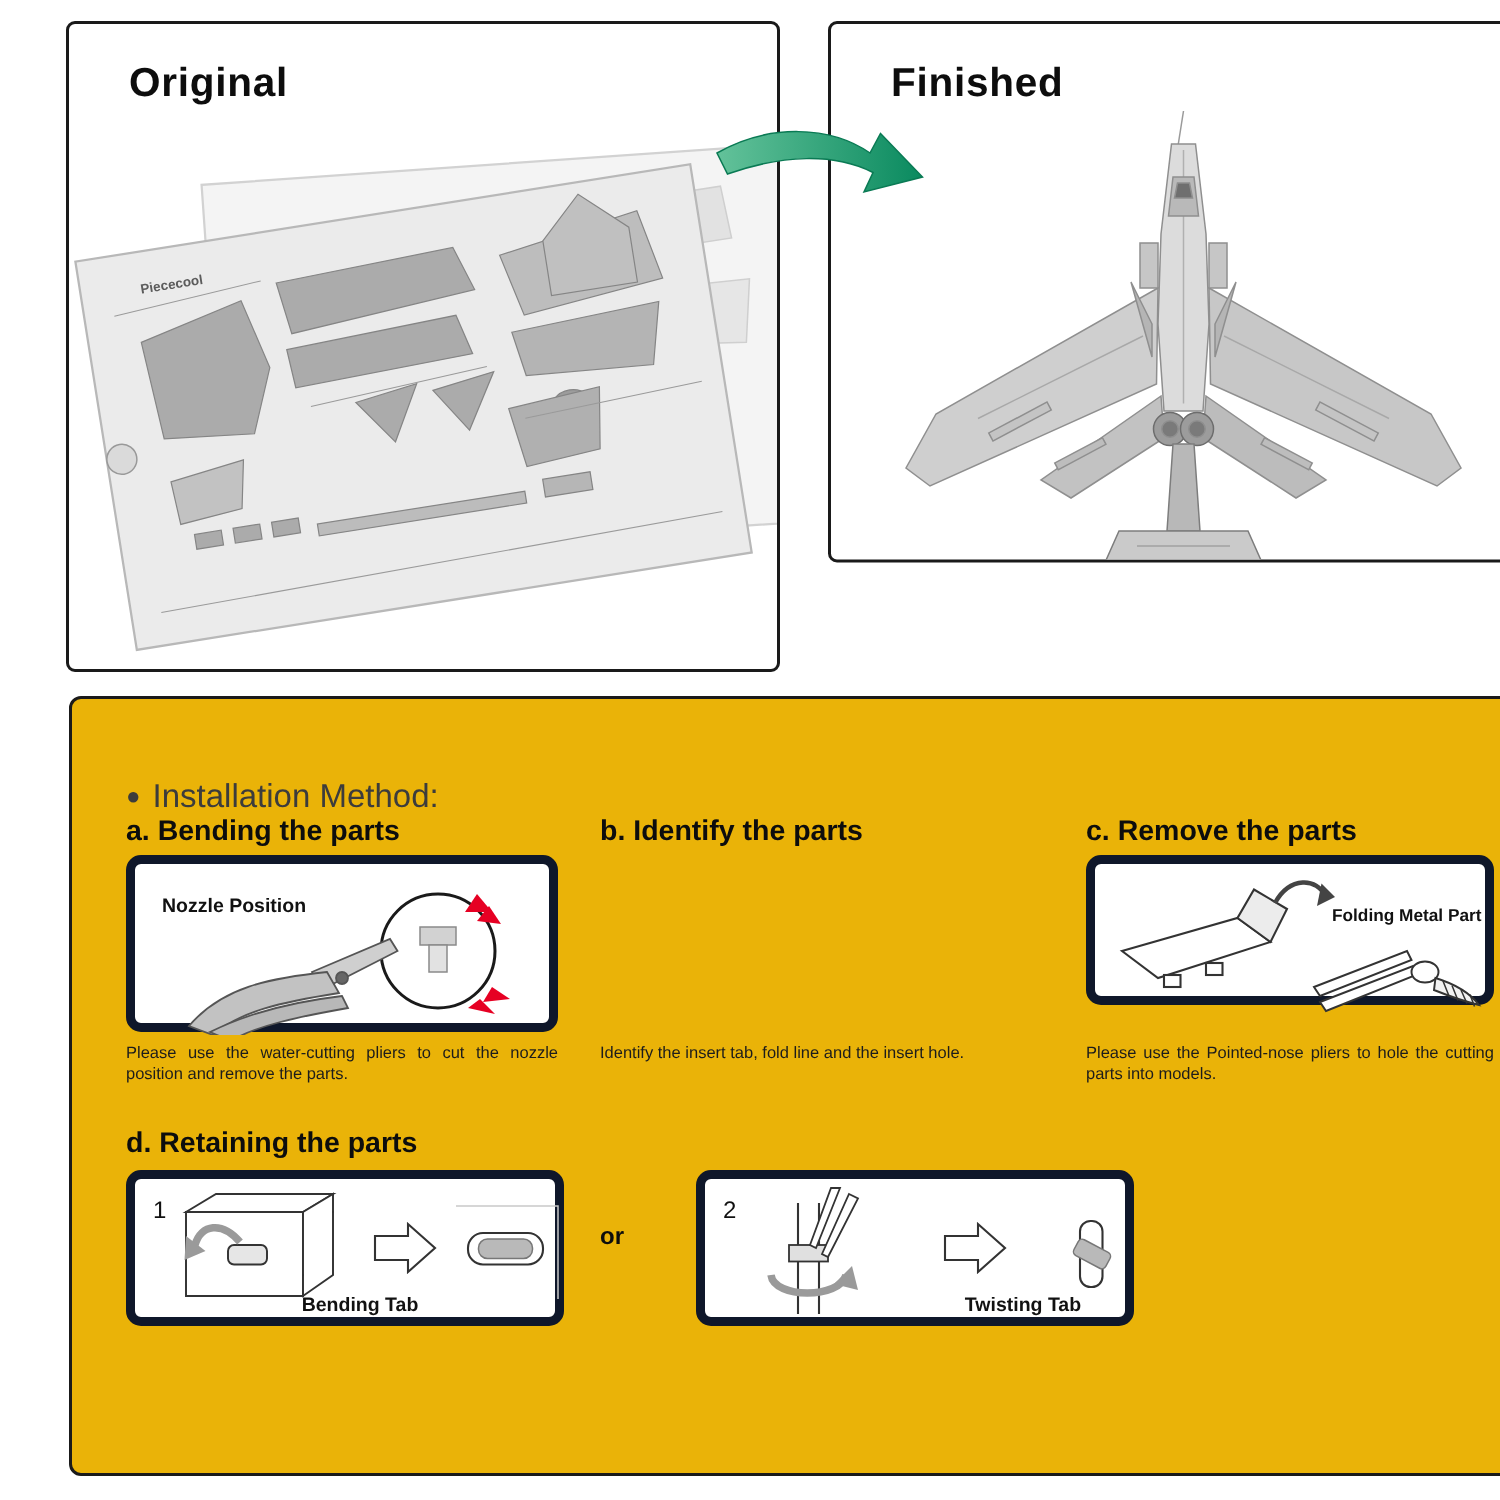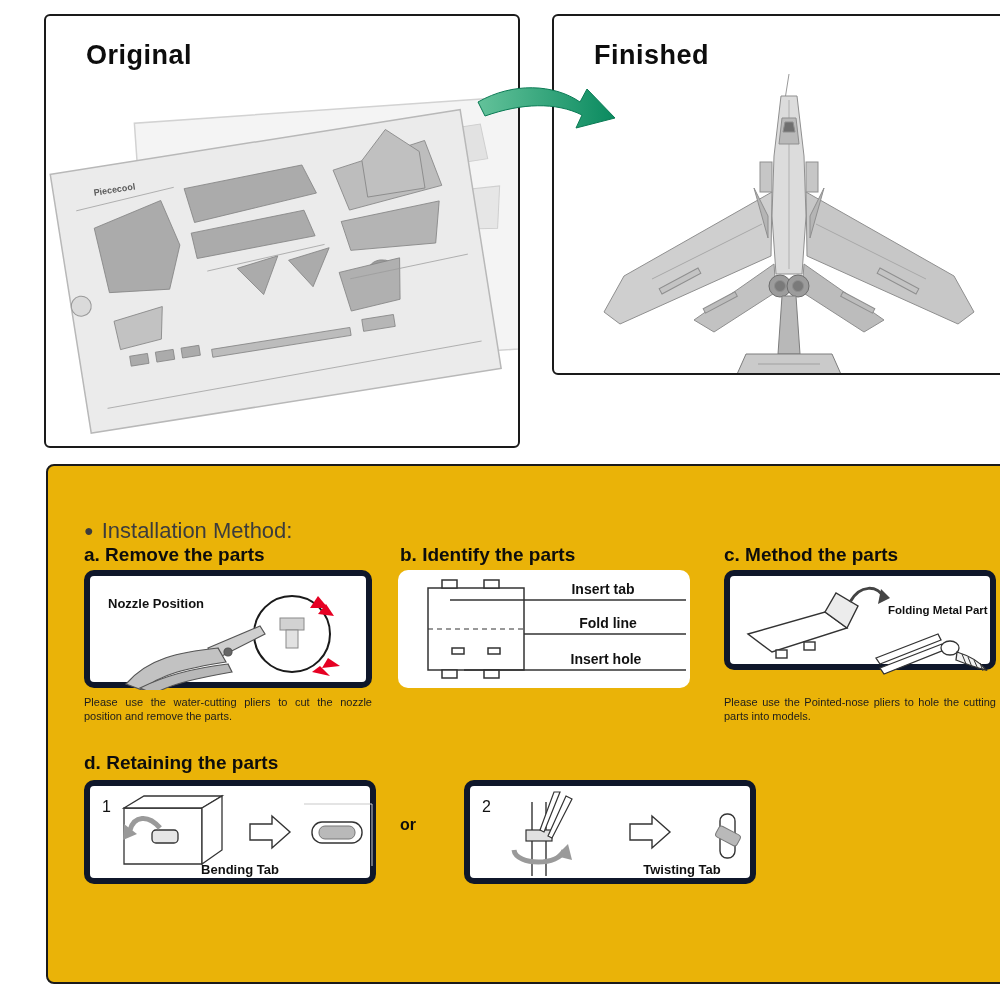--- a/index.html
+++ b/index.html
@@ -146,21 +146,21 @@
       </g>
     </svg>
   </div>
 
   <div class="instructions">
 
     <div class="inst-heading">
       <span class="bullet">●</span><span>Installation Method:</span>
     </div>
 
-    <div class="step-title t-a">a. Remove the parts</div>
+    <div class="step-title t-a">a. Bending the parts</div>
     <div class="diagram-box d-a">
       <svg width="284" height="114" viewBox="0 0 284 114">
         <text x="18" y="32" font-size="13" class="svg-bold">Nozzle Position</text>
 
         <circle cx="202" cy="58" r="38" fill="#fff" stroke="#1a1a1a" stroke-width="2"></circle>
         <rect x="190" y="42" width="24" height="12" fill="#d2d2d2" stroke="#8a8a8a"></rect>
         <rect x="196" y="54" width="12" height="18" fill="#e2e2e2" stroke="#8a8a8a"></rect>
 
         <g fill="#cfcfcf" stroke="#555" stroke-width="1.2">
           <polygon points="118,72 170,50 175,58 124,84"></polygon>
@@ -173,44 +173,23 @@
           <polygon points="228,20 238,32 220,32"></polygon>
           <polygon points="236,28 244,40 228,38"></polygon>
           <polygon points="238,82 250,90 232,92"></polygon>
           <polygon points="230,90 240,100 222,96"></polygon>
         </g>
       </svg>
     </div>
     <div class="caption c-a">Please use the water-cutting pliers to cut the nozzle position and remove the parts.</div>
 
     <div class="step-title t-b">b. Identify the parts</div>
-    <div class="diagram-box d-b">
-      <svg width="292" height="118" viewBox="0 0 292 118">
-
-        <g fill="#fff" stroke="#333" stroke-width="1.5">
-          <rect x="30" y="18" width="96" height="82"></rect>
-          <rect x="44" y="10" width="15" height="8"></rect>
-          <rect x="86" y="10" width="15" height="8"></rect>
-          <rect x="44" y="100" width="15" height="8"></rect>
-          <rect x="86" y="100" width="15" height="8"></rect>
-          <rect x="54" y="78" width="12" height="6"></rect>
-          <rect x="90" y="78" width="12" height="6"></rect>
-        </g>
-        <line x1="30" y1="59" x2="126" y2="59" stroke="#333" stroke-width="1.2" stroke-dasharray="5 4"></line>
-
-        <text x="205" y="24" font-size="14" text-anchor="middle" class="svg-bold">Insert tab</text>
-        <line x1="52" y1="30" x2="288" y2="30" stroke="#333" stroke-width="1.3"></line>
-        <text x="210" y="58" font-size="14" text-anchor="middle" class="svg-bold">Fold line</text>
-        <line x1="126" y1="64" x2="288" y2="64" stroke="#333" stroke-width="1.3"></line>
-        <text x="208" y="94" font-size="14" text-anchor="middle" class="svg-bold">Insert hole</text>
-        <line x1="66" y1="100" x2="288" y2="100" stroke="#333" stroke-width="1.3"></line>
-      </svg>
-    </div>
-
-    <div class="step-title t-c">c. Method the parts</div>
+    <div class="caption c-b">Identify the insert tab, fold line and the insert hole.</div>
+
+    <div class="step-title t-c">c. Remove the parts</div>
     <div class="diagram-box d-c">
       <svg width="268" height="114" viewBox="0 0 268 114">
 
         <g fill="#fff" stroke="#333" stroke-width="1.4">
           <polygon points="18,58 95,36 117,52 42,76"></polygon>
           <polygon points="95,36 117,52 128,30 106,17" fill="#ececec"></polygon>
           <rect x="46" y="74" width="11" height="8"></rect>
           <rect x="74" y="66" width="11" height="8"></rect>
         </g>
 

